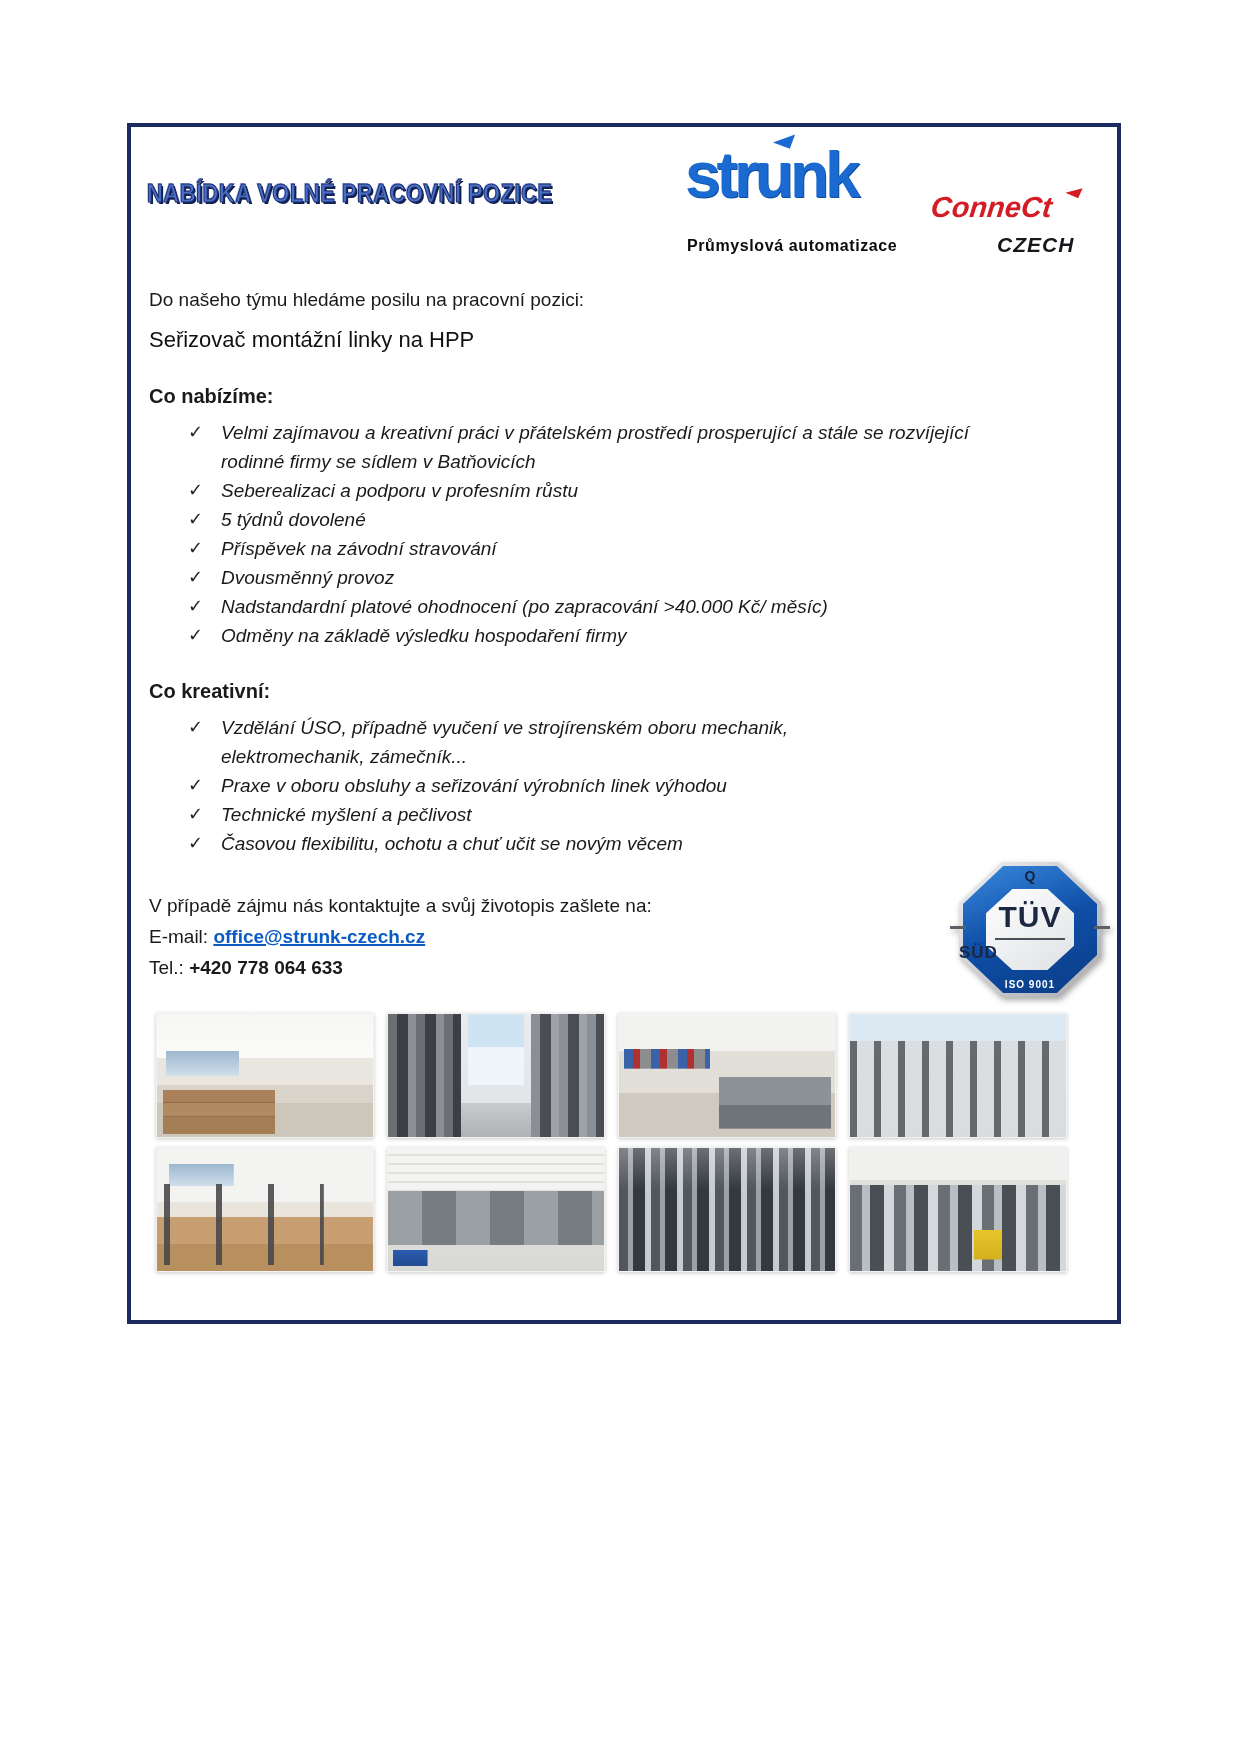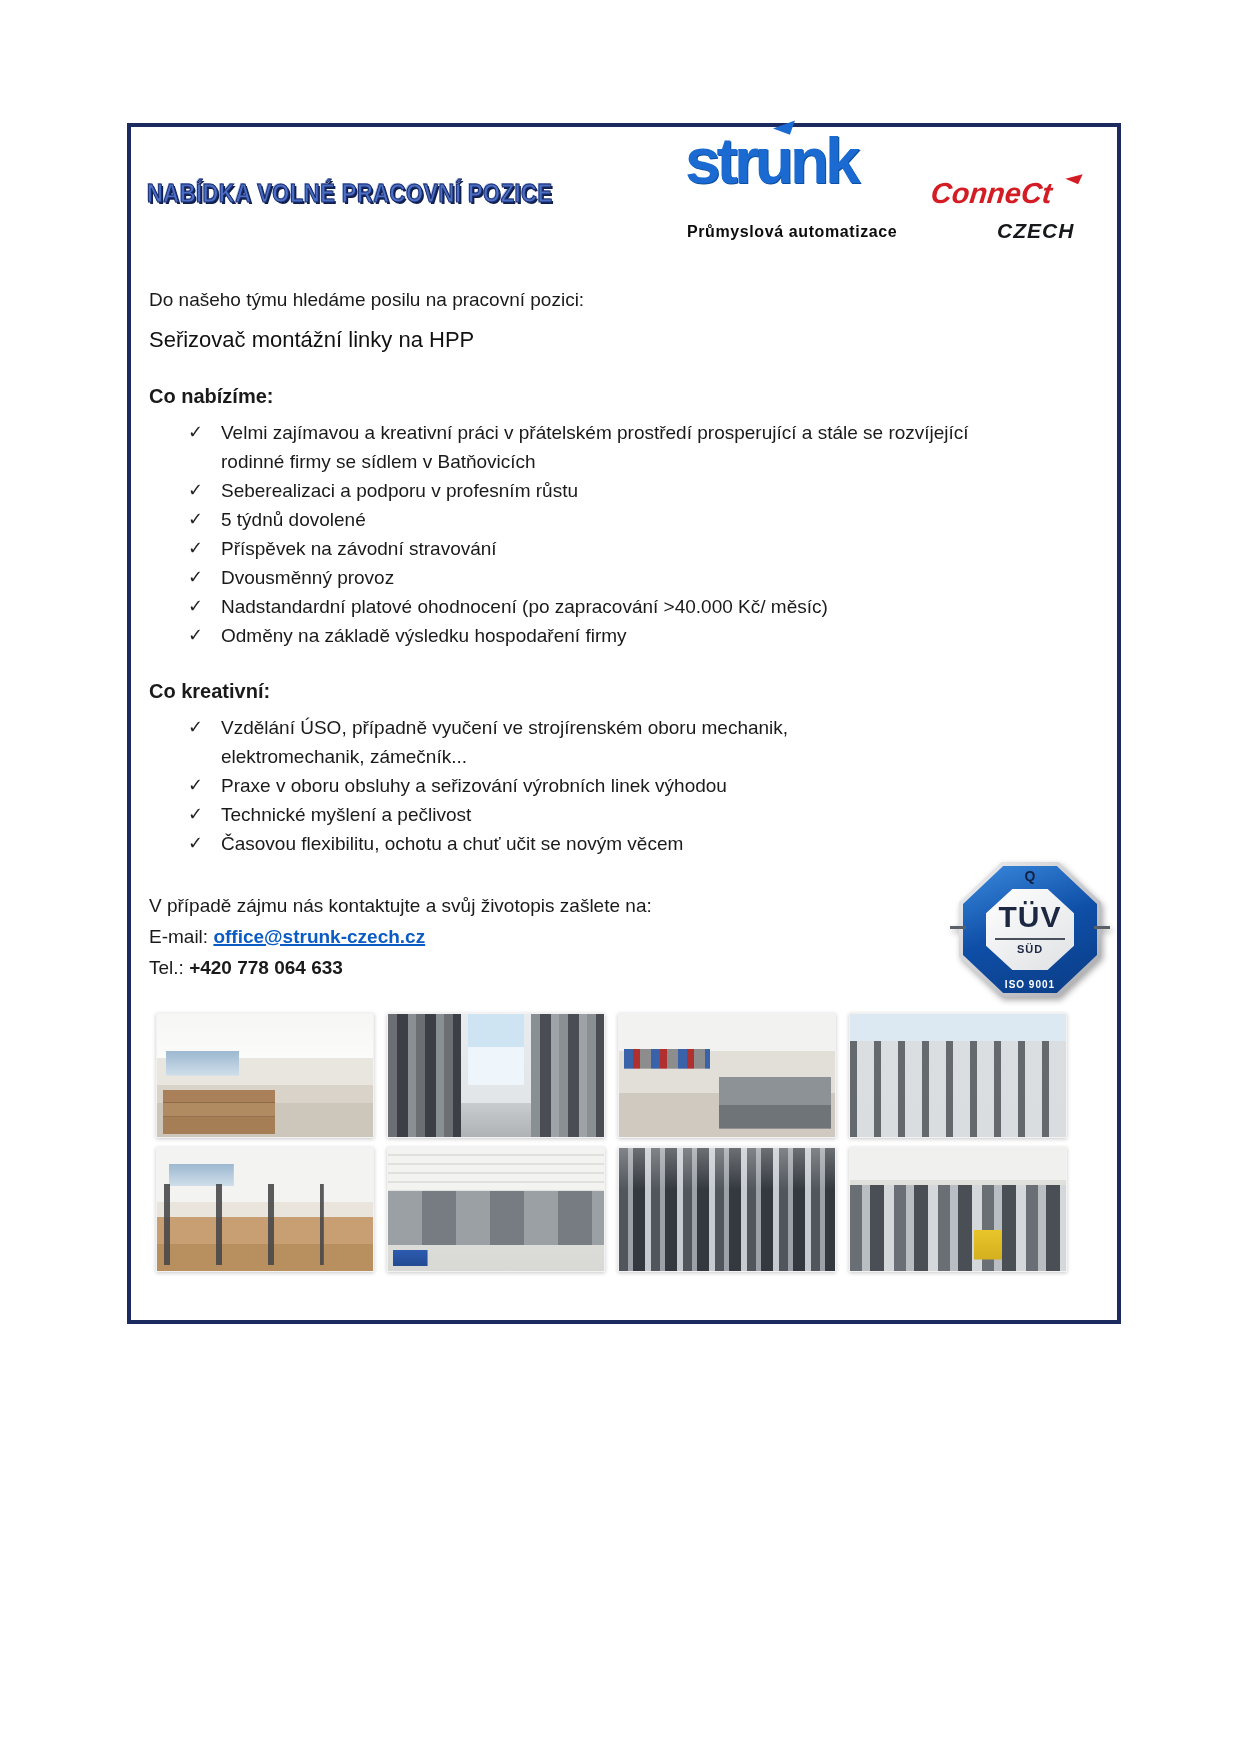--- a/index.html
+++ b/index.html
@@ -14,21 +14,21 @@
     border:4px solid #1b2a5f;background:#ffffff;
   }
   
   .banner-title{
     position:absolute;left:16px;top:52px;
     font-size:25px;font-weight:800;letter-spacing:.5px;white-space:nowrap;
     color:#4a6fc4;-webkit-text-stroke:1px #1c2c6e;
     text-shadow:2px 2px 0 #10204e, -1px -1px 0 #9db3e4;
     transform:scaleX(.88);transform-origin:left center;
   }
-  .logo{position:absolute;left:548px;top:0;width:420px;height:130px;}
+  .logo{position:absolute;left:548px;top:14px;width:420px;height:130px;}
   .logo-brand{
     position:absolute;left:6px;top:2px;
     font-size:64px;font-weight:800;letter-spacing:-4px;line-height:1;
     color:#1a6ad1;text-shadow:1px 1px 0 #0d4fa0;
   }
   .logo-arrow{
     position:absolute;left:96px;top:-10px;width:0;height:0;
     border-left:18px solid transparent;border-bottom:15px solid #1a6ad1;
     transform:rotate(20deg);
   }
@@ -51,35 +51,35 @@
     font-size:16px;font-weight:600;color:#0c0c0c;letter-spacing:.6px;white-space:nowrap;
   }
   
   .content{position:absolute;left:18px;top:162px;width:912px;}
   .intro{font-size:19px;margin:0 0 16px 0;}
   .position-title{font-size:22px;font-weight:normal;text-align:left;margin:0 0 32px 0;color:#111;}
   .section-heading{font-size:20px;font-weight:bold;margin:0 0 10px 0;}
   ul.checklist{list-style:none;margin:0 0 30px 0;padding:0 0 0 72px;}
   ul.checklist li{position:relative;font-size:19px;line-height:29px;}
   .check{position:absolute;left:-33px;top:0;font-size:18px;color:#222;}
-  .li-text{white-space:pre-line;}
+  .li-text{white-space:pre-line;font-style:italic;}
   .contact{margin-top:32px;font-size:19px;line-height:31px;}
   .contact p{margin:0;}
   .email-link{color:#0b5bc4;font-weight:bold;text-decoration:underline;text-decoration-thickness:2px;}
   .tel-number{font-weight:bold;}
   
   .badge{position:absolute;left:955px;top:858px;width:142px;height:135px;filter:drop-shadow(2px 3px 3px rgba(0,0,0,.35));}
   .oct{position:absolute;clip-path:polygon(30% 0,70% 0,100% 30%,100% 70%,70% 100%,30% 100%,0 70%,0 30%);}
   .oct-outer{left:0;top:0;right:0;bottom:0;background:linear-gradient(135deg,#f0f0f2,#a9aaae);}
   .oct-blue{left:4px;top:4px;right:4px;bottom:4px;background:linear-gradient(160deg,#3a8ade 0%,#0f4fa8 48%,#0a3c85 100%);}
   .oct-inner{left:27px;top:27px;right:27px;bottom:27px;background:linear-gradient(145deg,#ffffff,#dfe1e4);}
   .badge-q{position:absolute;left:0;right:0;top:6px;text-align:center;font-size:14px;font-weight:800;color:#13203f;}
   .badge-tuv{position:absolute;left:0;right:0;top:40px;text-align:center;font-size:30px;font-weight:800;color:#1c2742;letter-spacing:1px;line-height:1;}
   .badge-rule{position:absolute;left:36px;right:36px;top:76px;height:2px;background:#4a4f5c;}
-  .badge-sud{position:absolute;left:0;right:0;top:81px;text-align:center;font-size:11px;font-weight:800;color:#1c2742;letter-spacing:1px;}
+  .badge-sud{position:absolute;left:0;right:0;top:81px;font-size:17px;font-weight:800;color:#1c2742;letter-spacing:1px;}
   .badge-iso{position:absolute;left:0;right:0;bottom:7px;text-align:center;font-size:10px;font-weight:bold;color:#ffffff;letter-spacing:1px;}
   .badge-wing{position:absolute;top:64px;width:16px;height:3px;background:#5b5f68;}
   .wing-l{left:-9px;} .wing-r{right:-9px;}
   
   .photos{
     position:absolute;left:25px;top:886px;
     display:grid;grid-template-columns:repeat(4,218px);grid-auto-rows:125px;gap:9px 13px;
   }
   .photo{
     position:relative;border:1px solid #f2f2f2;box-shadow:0 1px 4px rgba(0,0,0,.22);

